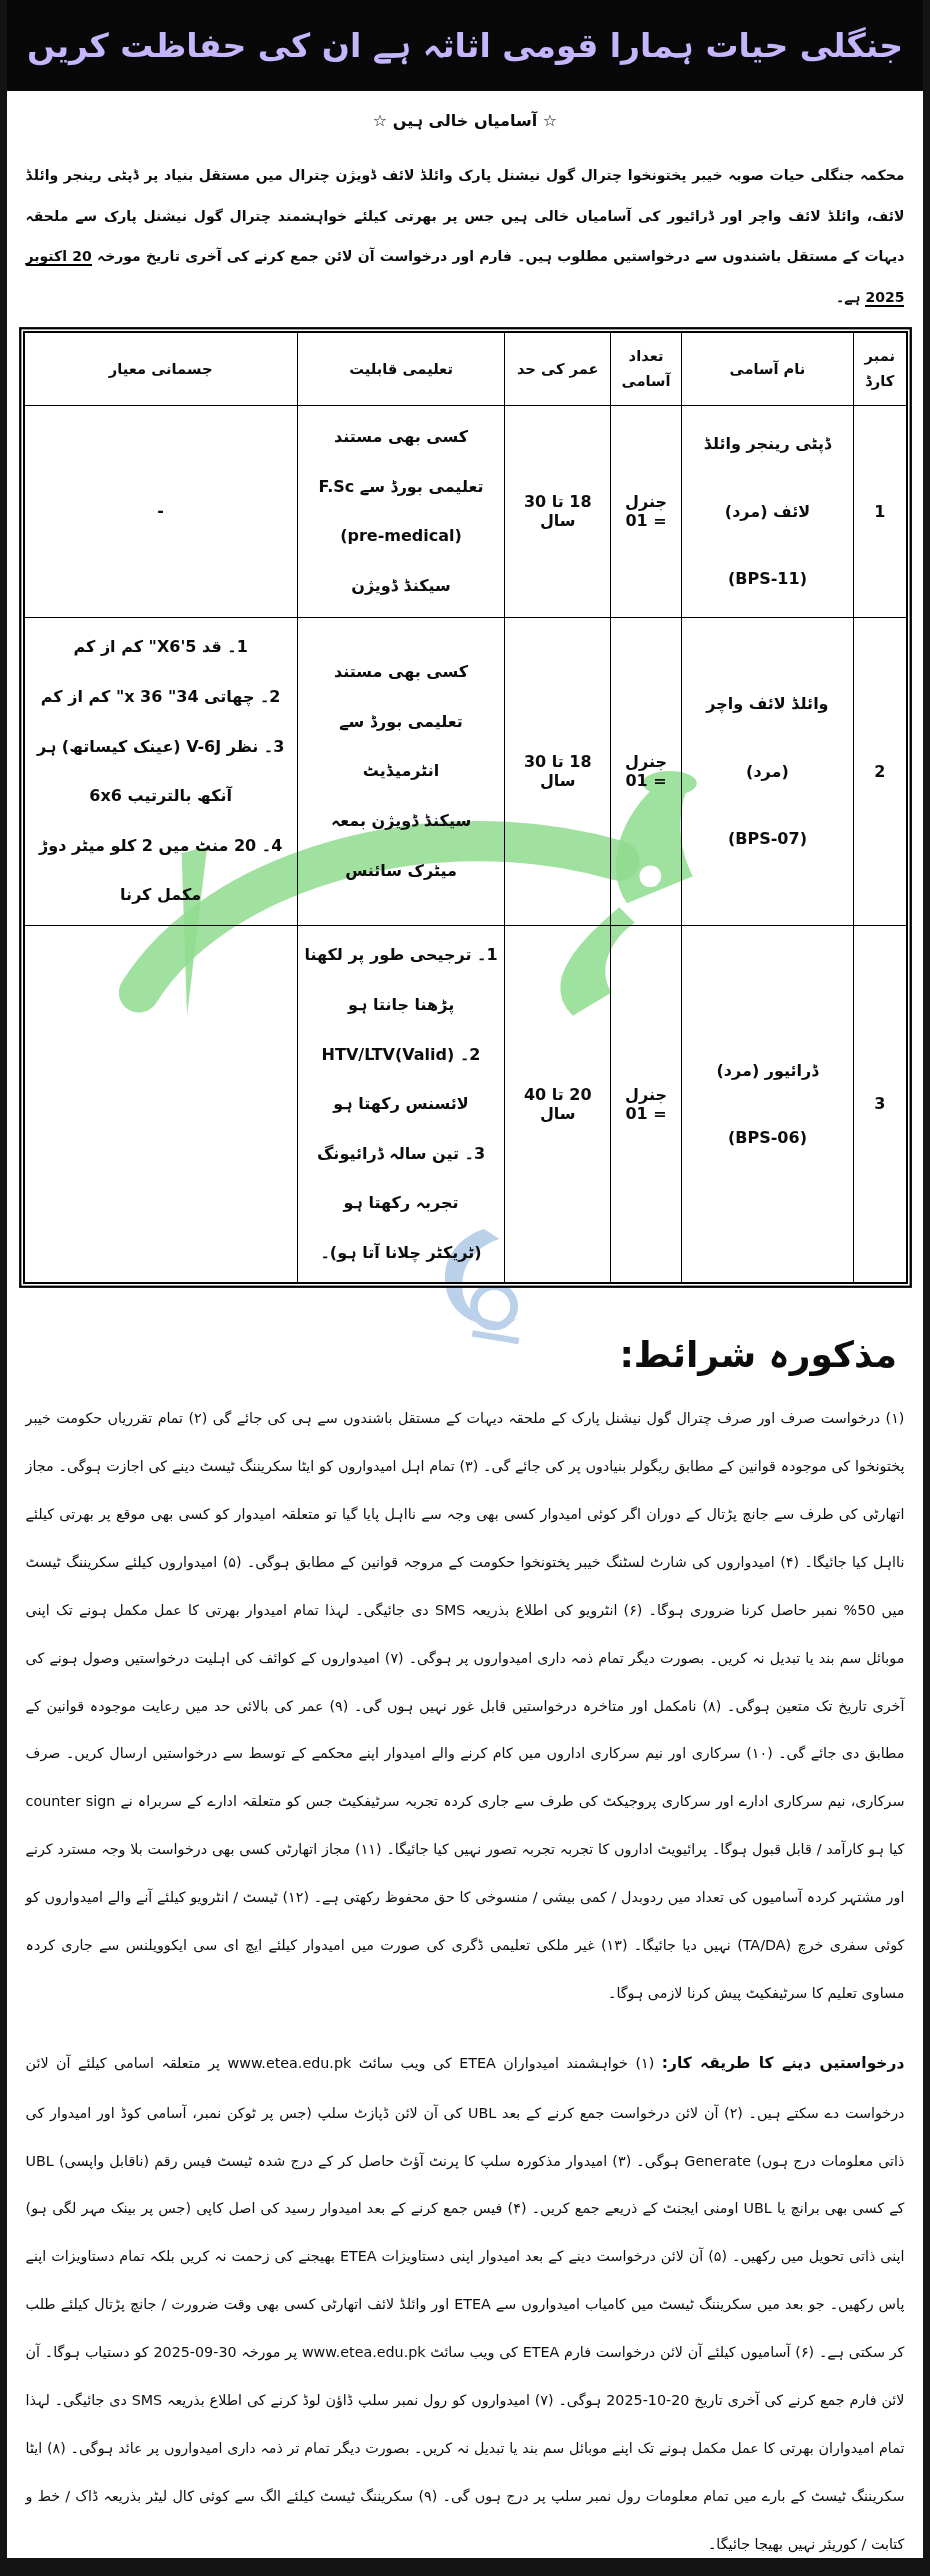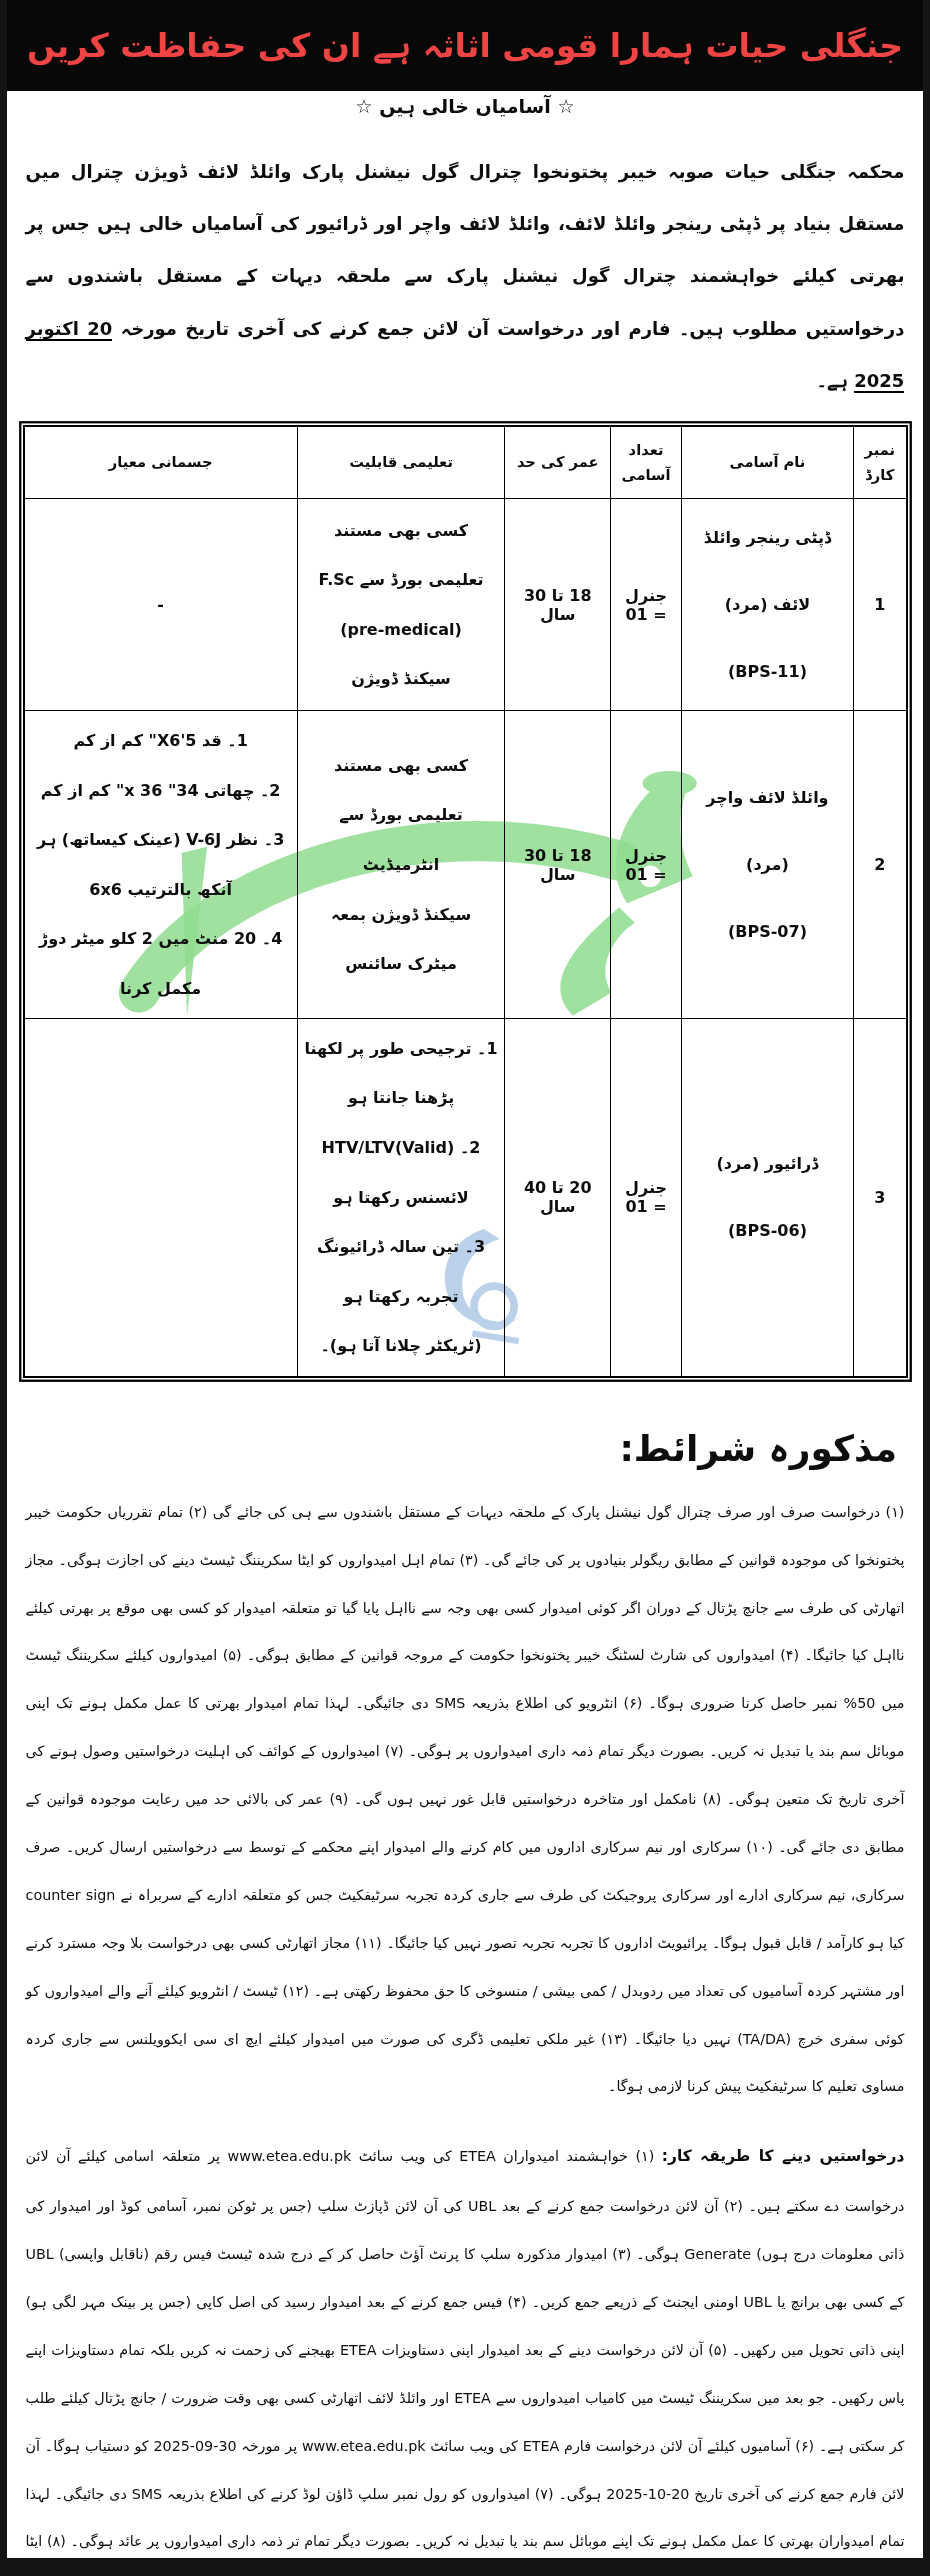--- a/index.html
+++ b/index.html
@@ -6,30 +6,30 @@
   .page{
     position:relative;width:930px;height:2576px;margin:0 auto;
     background:#fff;box-sizing:border-box;
     border-left:7.8px solid #141414;border-right:7.8px solid #141414;border-bottom:18px solid #141414;
     overflow:hidden;
     font-family:"DejaVu Sans","Liberation Sans",sans-serif;color:#0d0d0d;
   }
   
   .banner{
     background:#080808;height:91px;display:flex;align-items:center;justify-content:center;gap:23px;
-    color:#ef4444;
+    color:#c4b5fd;
   }
   .banner .star{font-size:47px;line-height:1;font-weight:bold;}
   .banner-title{font-size:33px;font-weight:bold;direction:rtl;white-space:nowrap;}
   
-  .subtitle{margin-top:4px;text-align:center;font-size:19px;font-weight:bold;direction:rtl;}
+  .subtitle{margin-top:20px;text-align:center;font-size:16px;font-weight:bold;direction:rtl;}
   
   .intro{
     direction:rtl;text-align:justify;padding:11px 18.6px 0 18.6px;
-    font-size:18px;line-height:2.9;font-weight:bold;
+    font-size:14px;line-height:2.9;font-weight:bold;
   }
   .intro .udate{border-bottom:2.3px solid #000;}
   
   .tbl-wrap{position:relative;z-index:2;margin:11px 15.5px 0 15.5px;}
   table.jobs{
     width:100%;border-collapse:collapse;direction:rtl;
     border:2.3px solid #000;box-shadow:0 0 0 1.6px #fff,0 0 0 3.9px #000;
     background:transparent;
   }
   table.jobs th,table.jobs td{

